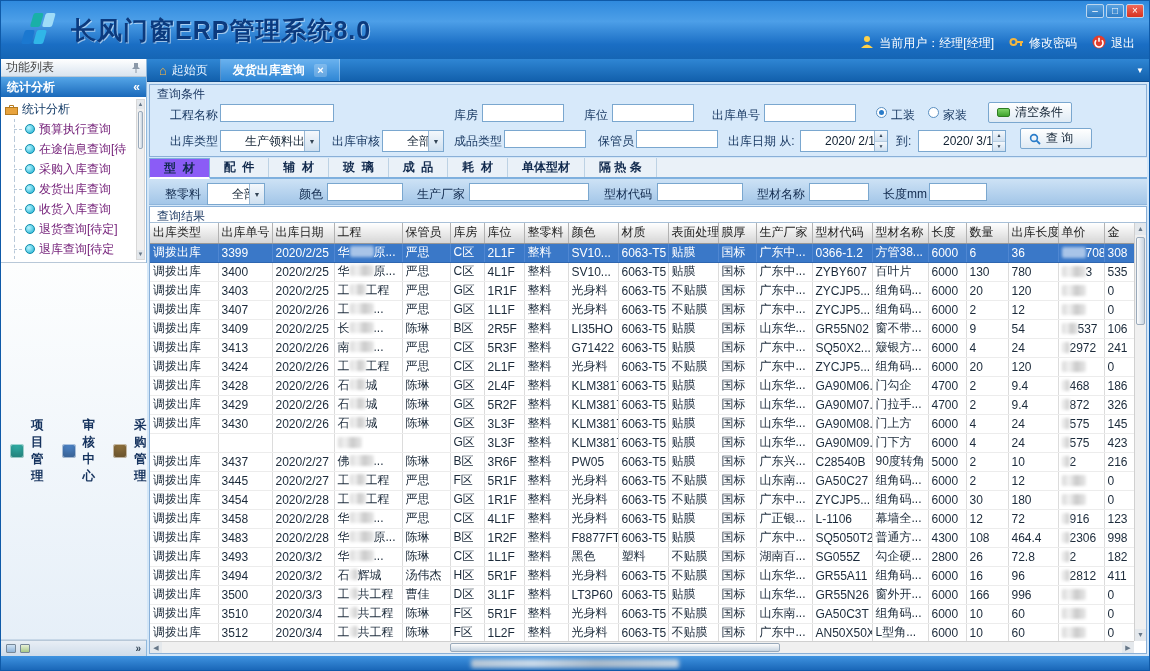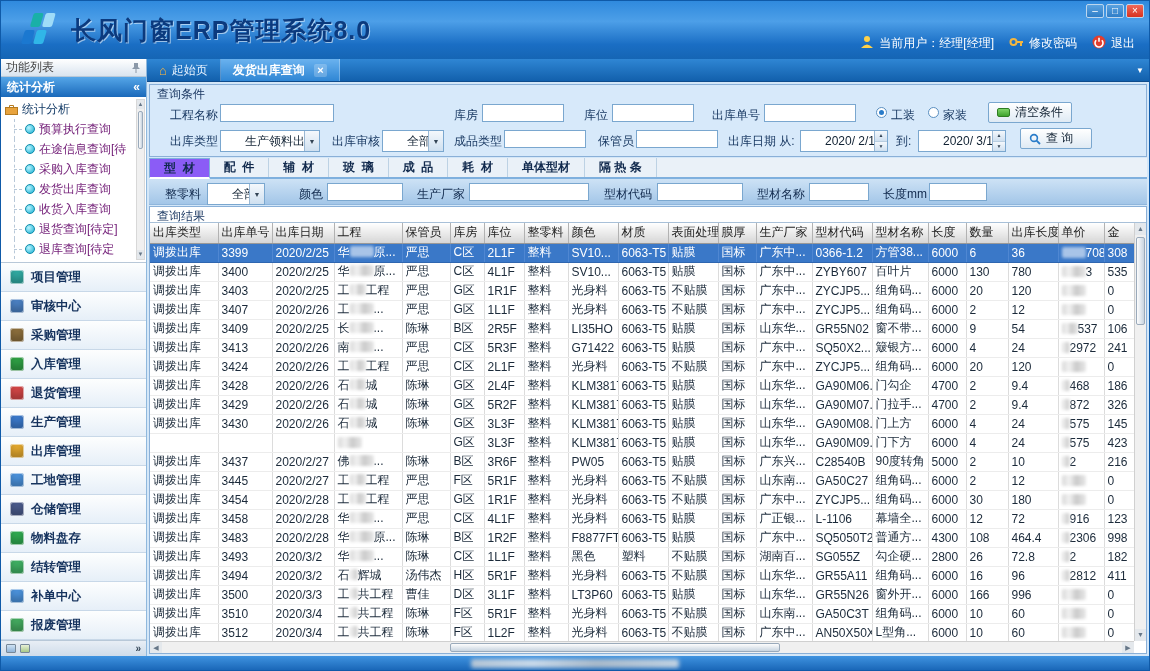--- a/index.html
+++ b/index.html
@@ -37,21 +37,21 @@
   .tree-root{display:flex;align-items:center;gap:4px;height:20px;color:#123a66;}
   .tree-item{display:flex;align-items:center;gap:4px;height:20px;padding-left:20px;color:#701a75;position:relative;cursor:default;}
   .tree-item::before{content:"";position:absolute;left:9px;top:0;bottom:0;border-left:1px dashed #b8c8d8;}
   .tree-item::after{content:"";position:absolute;left:9px;top:10px;width:8px;border-top:1px dashed #b8c8d8;}
   .tree-dot{width:10px;height:10px;border-radius:50%;flex:none;
     background:radial-gradient(circle at 35% 35%,#b8f4ff,#17aed0);border:1px solid #0e8cab;}
   .vscroll{position:absolute;top:2px;right:1px;bottom:2px;width:9px;background:#f0f0f0;border:1px solid #d8d8d8;}
   .vscroll .arr{display:block;height:9px;font-size:6px;line-height:9px;text-align:center;color:#678;background:#e4e8ec;}
   .vscroll .thumb{position:absolute;left:1px;right:1px;top:11px;height:38px;
     background:linear-gradient(90deg,#fdfdfd,#c8d4e0);border:1px solid #9aaabb;border-radius:2px;}
-  .menu{flex:1;display:flex;flex-direction:column;min-height:0;}
+  .menu{flex:1;display:flex;min-height:0;}
   .menu-item{flex:1;display:flex;align-items:center;gap:7px;padding:0 9px;border-bottom:1px solid #c8d8e8;
     background:linear-gradient(#fdfefe,#e6eff8);font-weight:bold;color:#16335e;font-size:12.5px;cursor:default;}
   .menu-ico{width:14px;height:14px;border-radius:3px;flex:none;
     box-shadow:inset 0 0 0 1px rgba(255,255,255,.55),inset 0 -6px 6px rgba(0,0,0,.22);}
   .sidebar-footer{height:16px;flex:none;background:linear-gradient(#e8eef5,#cfdcea);border-top:1px solid #b8c8d8;
     display:flex;align-items:center;gap:4px;padding:0 5px;color:#567;font-size:10px;}
   .mini-ico{width:10px;height:9px;border:1px solid #789;border-radius:1px;}
   .mini-ico.a{background:linear-gradient(#cfe2f4,#8fb4d8);}
   .mini-ico.b{background:linear-gradient(#e8f0d8,#a8c888);}
   .sidebar-footer .more{margin-left:auto;font-weight:bold;color:#345;}

